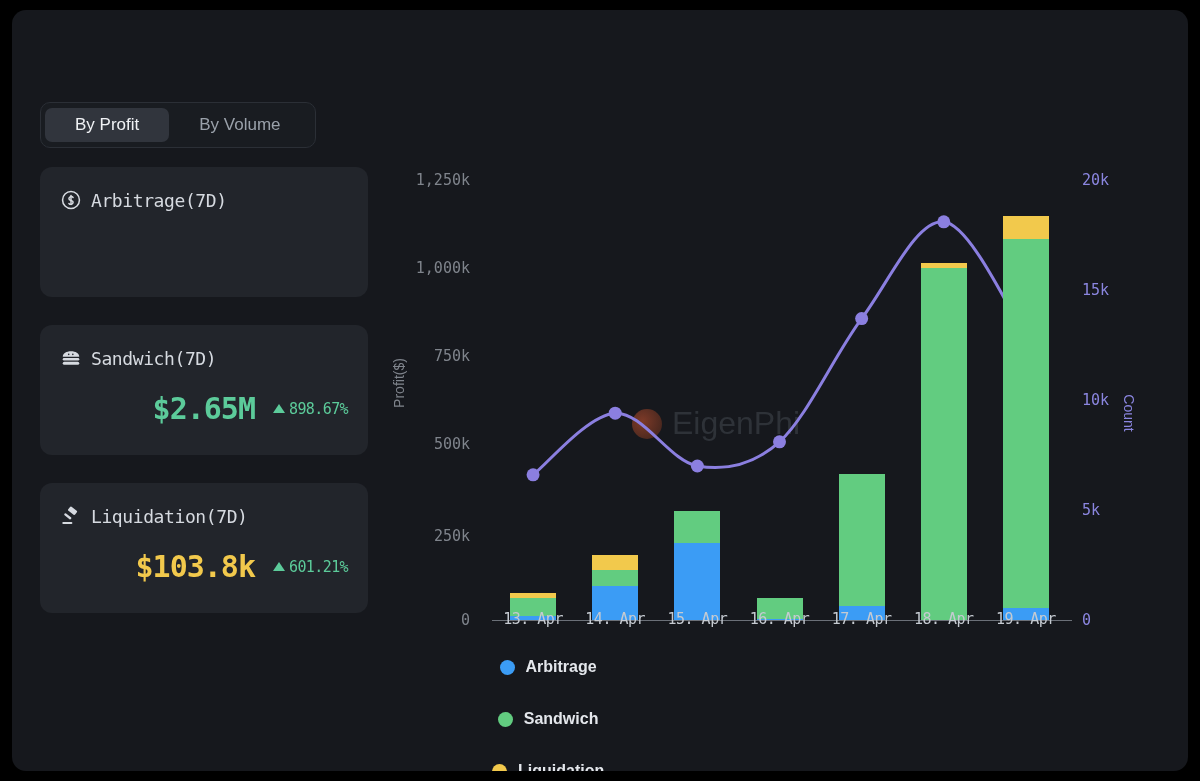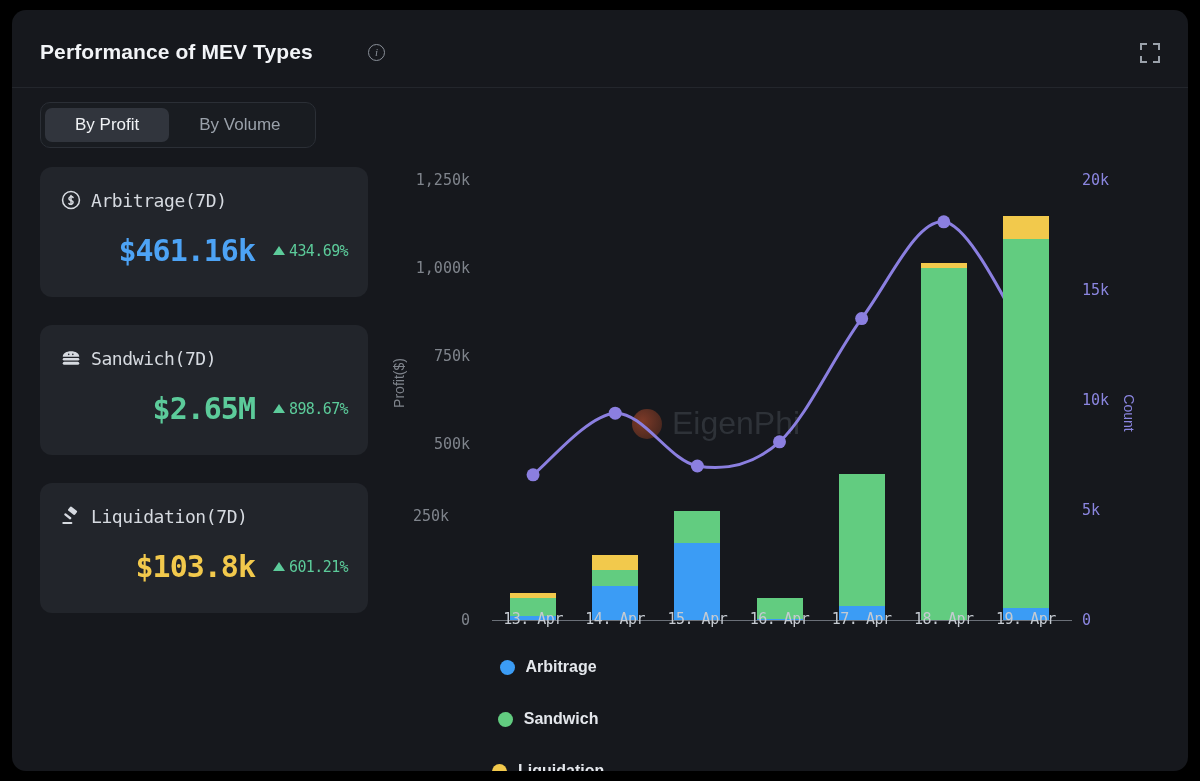--- a/index.html
+++ b/index.html
@@ -179,53 +179,36 @@
     content: ''; position: absolute; left: 6px; top: 3px;
     width: 1.5px; height: 5px; background: #8a9099;
   }
   .footer-txt { font-size: 15px; color: #9aa1aa; }
 </style>
 </head>
 <body>
 
 <div class="card">
 
-  <div class="header">
-    <div class="title">Performance of MEV Types</div>
-    <div class="info-icon">i</div>
-    <div class="expand-icon">
-      <span class="tl"></span>
-        <span class="tr"></span>
-        <span class="bl"></span>
-        <span class="br"></span>
-    </div>
-  </div>
 
   <div class="tabs">
     <div class="tab active">By Profit</div>
     <div class="tab">By Volume</div>
   </div>
 
   <div class="stats">
 
     <div class="stat">
       <div class="stat-head">
         <svg class="stat-ico" viewBox="0 0 24 24">
           <circle cx="12" cy="12" r="9.2" fill="none" stroke="#d6dae0" stroke-width="1.7"></circle>
           <path d="M14.3 9.2a2.6 2.6 0 0 0-4.6 1.5c0 2.4 4.6 1.3 4.6 3.6a2.6 2.6 0 0 1-4.6 1.5" fill="none" stroke="#d6dae0" stroke-width="1.6" stroke-linecap="round"></path>
           <path d="M12 7v10" stroke="#d6dae0" stroke-width="1.6" stroke-linecap="round"></path>
         </svg>
         <span class="stat-name">Arbitrage(7D)</span>
-      </div>
-      <div class="stat-row">
-        <span class="stat-val" style="color:#4da3f5">$461.16k</span>
-        <span class="stat-chg">
-          <span class="tri"></span>
-          <span>434.69%</span>
-        </span>
       </div>
     </div>
 
     <div class="stat">
       <div class="stat-head">
         <svg class="stat-ico" viewBox="0 0 24 24">
           <path d="M3 10.5c0-3.6 4-6 9-6s9 2.4 9 6z" fill="#d6dae0"></path>
           <rect x="3" y="12" width="18" height="2.6" rx="1.3" fill="#d6dae0"></rect>
           <rect x="3" y="16" width="18" height="3.4" rx="1.7" fill="#d6dae0"></rect>
           <circle cx="9.5" cy="8" r=".9" fill="#22252b"></circle>
@@ -261,21 +244,21 @@
     </div>
 
   </div>
 
   <div class="chart">
     <div class="axis-title-l">Profit($)</div>
     <div class="axis-title-r">Count</div>
 
     <div id="yticks-left">
         <div class="ytick ytick-l" style="top: 460px;">0</div>
-        <div class="ytick ytick-l" style="top: 356px; text-align: center;">250k</div>
+        <div class="ytick ytick-l" style="top: 376px;">250k</div>
         <div class="ytick ytick-l" style="top: 284px;">500k</div>
         <div class="ytick ytick-l" style="top: 196px;">750k</div>
         <div class="ytick ytick-l" style="top: 108px;">1,000k</div>
         <div class="ytick ytick-l" style="top: 20px;">1,250k</div>
       </div>
     <div id="yticks-right">
         <div class="ytick-r" style="top: 460px;">0</div>
         <div class="ytick-r" style="top: 350px;">5k</div>
         <div class="ytick-r" style="top: 240px;">10k</div>
         <div class="ytick-r" style="top: 130px;">15k</div>

